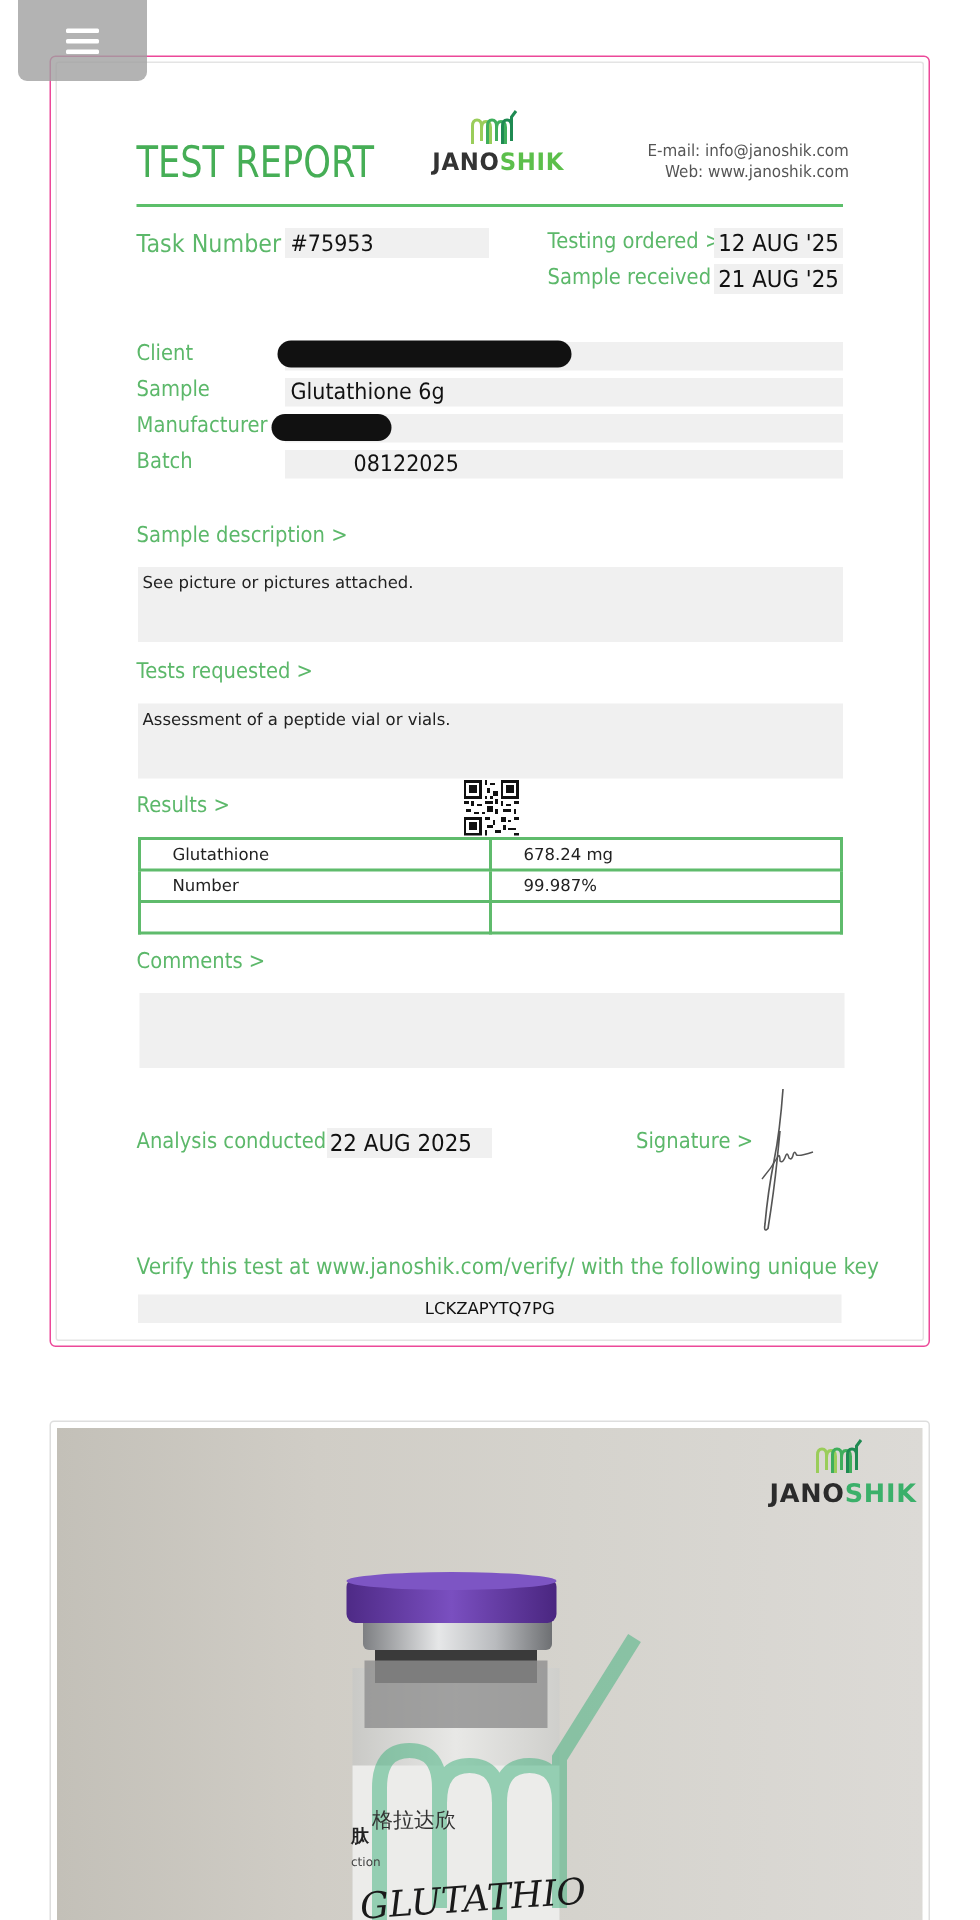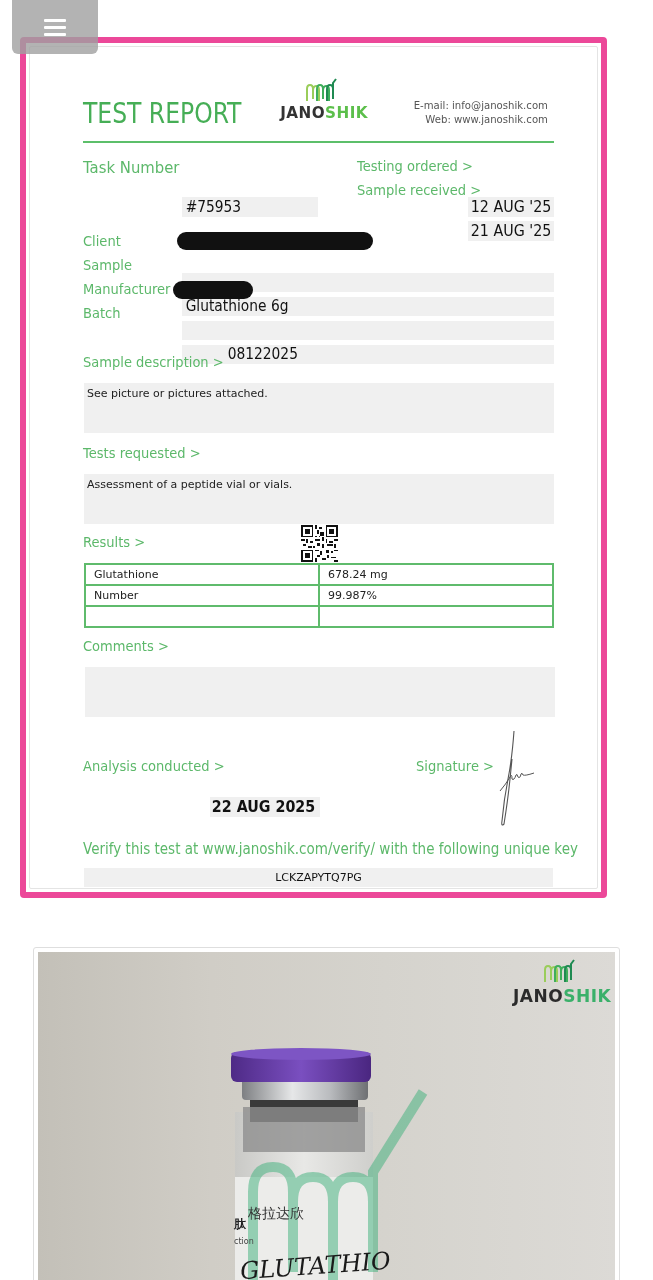--- a/index.html
+++ b/index.html
@@ -10,22 +10,22 @@
       position: relative;
     }
     .menu-button {
       position: absolute; left: 12px; top: 0; width: 86px; height: 54px;
       background: rgba(160,160,160,0.8); border-radius: 0 0 6px 6px;
       border: none; z-index: 10; cursor: pointer;
       display: flex; flex-direction: column; align-items: center; justify-content: center; gap: 4px;
     }
     .menu-button .bar { width: 22px; height: 3px; background: #fff; border-radius: 1px; }
     .page-card {
-      position: absolute; left: 20px; top: 37px; width: 587px; height: 861px;
-      border: 6px solid #ec4899; border-radius: 4px; background: #fff;
+      position: absolute; left: 33px; top: 37px; width: 587px; height: 861px;
+      border: 1px solid #ec4899; border-radius: 4px; background: #fff;
     }
     .page-card::after {
       content: ""; position: absolute; left: 3px; top: 3px; right: 3px; bottom: 3px;
       border: 1px solid #e4e4e4; border-radius: 2px; pointer-events: none;
     }
     .abs { position: absolute; }
     .title {
       left: 57px; top: 53px; font-size: 29px; color: #46ae56;
       font-family: "DejaVu Sans Condensed", "DejaVu Sans", sans-serif; letter-spacing: 0px;
       transform: scaleX(0.9); transform-origin: left;
@@ -37,29 +37,29 @@
       transform: scaleX(0.95);
     }
     .logo-text .jano { color: #333; }
     .logo-text .shik { color: #5cbf4b; }
     .contact {
       right: 53px; top: 56px; text-align: right; font-size: 11px; color: #555; line-height: 14px;
       transform: scaleX(0.92); transform-origin: right;
     }
     .green-rule { left: 57px; top: 98px; width: 471px; height: 2px; background: #5cbf6a; }
     .lbl { color: #5cb86a; font-size: 14.5px; transform: scaleX(0.9); transform-origin: left; white-space: nowrap; }
-    .fieldbox { background: #f0f0f0; margin-top: 40px; }
+    .fieldbox { background: #f0f0f0; }
     .val { color: #111; font-size: 15.5px; white-space: nowrap; transform: scaleX(0.92); transform-origin: left; }
     .redact { background: #111; border-radius: 10px; }
     .textarea { background: #f0f0f0; font-size: 11px; color: #222; padding: 4px 3px; }
     table.results {
       border-collapse: collapse; position: absolute; left: 58px; top: 520px; width: 470px;
     }
     table.results td {
-      border: 2px solid #5fbb6c; height: 21px; font-size: 11px; color: #222; padding: 0 8px;
+      border: 2px solid #5fbb6c; height: 21px; font-size: 11px; color: #222; padding: 0 21px;
       width: 50%;
     }
     .qr { left: 275px; top: 482px; width: 37px; height: 37px; }
     .verify { left: 57px; top: 797px; font-size: 15px; color: #5cb86a; white-space: nowrap; transform: scaleX(0.9); transform-origin: left; }
     .keybox { left: 58px; top: 825px; width: 469px; height: 19px; background: #f0f0f0; text-align: center; font-size: 11px; color: #111; line-height: 19px; }
     .photo-card {
       position: absolute; left: 33px; top: 947px; width: 587px; height: 340px;
       border: 1px solid #dedede; border-radius: 3px; background: #fff; overflow: hidden;
     }
     .photo {
@@ -207,21 +207,21 @@
     </tr>
   </tbody>
     </table>
 
   <div class="abs lbl" style="left:57px; top:595px;">Comments &gt;</div>
   <div class="abs textarea" style="left:59px; top:624px; width:470px; height:50px;">
     <span></span>
   </div>
 
   <div class="abs lbl" style="left:57px; top:715px;">Analysis conducted &gt;</div>
-  <div class="abs fieldbox" style="left:184px; top:714px; width:110px; height:20px;font-weight:bold;">
+  <div class="abs fieldbox" style="left:184px; top:714px; width:110px; height:20px;">
     <div class="val" style="padding:1px 2px;">22 AUG 2025</div>
   </div>
 
   <div class="abs lbl" style="left:390px; top:715px;">Signature &gt;</div>
   <div class="abs" style="left:470px; top:686px; width:50px; height:100px;">
     <svg width="50" height="100" viewBox="0 0 50 100">
       <path d="M18 2 Q16 30 12 50 Q8 70 6 92 Q5 98 8 95 Q12 70 14 50 Q15 40 16 30" fill="none" stroke="#555" stroke-width="1.1"></path>
       <path d="M4 62 Q10 55 14 48 Q16 44 16 50 Q18 52 20 46 Q21 44 22 48 Q24 50 25 45 Q26 43 27 46 Q29 47 38 44" fill="none" stroke="#555" stroke-width="1"></path>
     </svg>
   </div>

